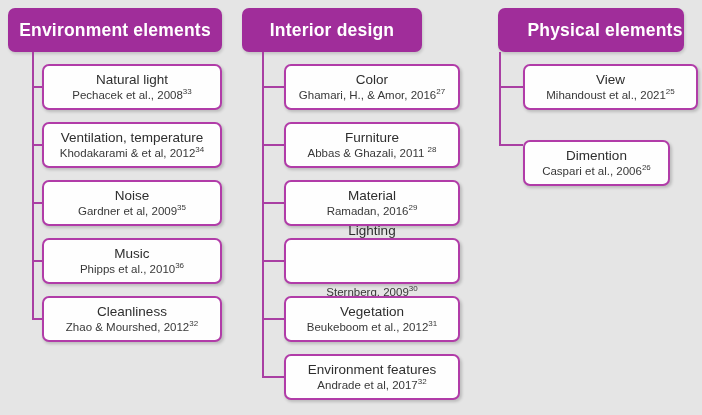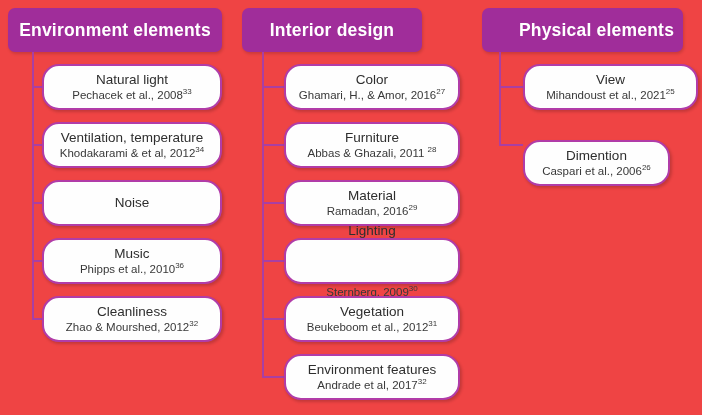--- a/index.html
+++ b/index.html
@@ -4,21 +4,21 @@
 <style>
   html, body {
     margin: 0;
     padding: 0;
     background: #ffffff;
   }
   .canvas {
     position: relative;
     width: 702px;
     height: 415px;
-    background: #ef4444;
+    background: #e5e5e5;
     font-family: "Liberation Sans", "DejaVu Sans", sans-serif;
     overflow: hidden;
   }
   .col-header {
     position: absolute;
     top: 8px;
     height: 44px;
     background: #A02D9A;
     border-radius: 7px;
     color: #ffffff;
@@ -29,21 +29,21 @@
     align-items: center;
     justify-content: center;
     box-sizing: border-box;
     box-shadow: 1px 2px 3px rgba(0,0,0,0.15);
   }
   .node {
     position: absolute;
     height: 46px;
     background: #fefefe;
     border: 2px solid #B13CA8;
-    border-radius: 17px;
+    border-radius: 7px;
     box-sizing: border-box;
     display: flex;
     flex-direction: column;
     align-items: center;
     justify-content: center;
     text-align: center;
     box-shadow: 1.5px 2px 3px rgba(0,0,0,0.18);
     line-height: 1.15;
   }
   .node-title {
@@ -91,20 +91,21 @@
     <div class="node" style="left:42px; top:64px; width:180px;">
       <div class="node-title">Natural light</div>
       <div class="node-cite"><span>Pechacek et al., 2008</span><sup>33</sup></div>
     </div>
     <div class="node" style="left:42px; top:122px; width:180px;">
       <div class="node-title">Ventilation, temperature</div>
       <div class="node-cite"><span>Khodakarami &amp; et al, 2012</span><sup>34</sup></div>
     </div>
     <div class="node" style="left:42px; top:180px; width:180px;">
       <div class="node-title">Noise</div>
+      <div class="node-cite"><span>Gardner et al, 2009</span><sup>35</sup></div>
     </div>
     <div class="node" style="left:42px; top:238px; width:180px;">
       <div class="node-title">Music</div>
       <div class="node-cite"><span>Phipps et al., 2010</span><sup>36</sup></div>
     </div>
     <div class="node" style="left:42px; top:296px; width:180px;">
       <div class="node-title">Cleanliness</div>
       <div class="node-cite"><span>Zhao &amp; Mourshed, 2012</span><sup>32</sup></div>
     </div>
   </section>
@@ -140,21 +141,21 @@
       <div class="node-title">Vegetation</div>
       <div class="node-cite"><span>Beukeboom et al., 2012</span><sup>31</sup></div>
     </div>
     <div class="node" style="left:284px; top:354px; width:176px;">
       <div class="node-title">Environment features</div>
       <div class="node-cite"><span>Andrade et al, 2017</span><sup>32</sup></div>
     </div>
   </section>
 
   <section>
-    <div class="col-header" style="left:482px; width:201px;padding-left:28px;">Physical elements</div>
+    <div class="col-header" style="left:498px; width:186px;padding-left:28px;">Physical elements</div>
 
     <div class="trunk" style="left:499px; top:52px; height:93px;"></div>
     <div class="branch" style="left:499px; top:86px;  width:24px;"></div>
     <div class="branch" style="left:499px; top:144px; width:24px;"></div>
 
     <div class="node" style="left:523px; top:64px; width:175px;">
       <div class="node-title">View</div>
       <div class="node-cite"><span>Mihandoust et al., 2021</span><sup>25</sup></div>
     </div>
     <div class="node" style="left:523px; top:140px; width:147px;">

